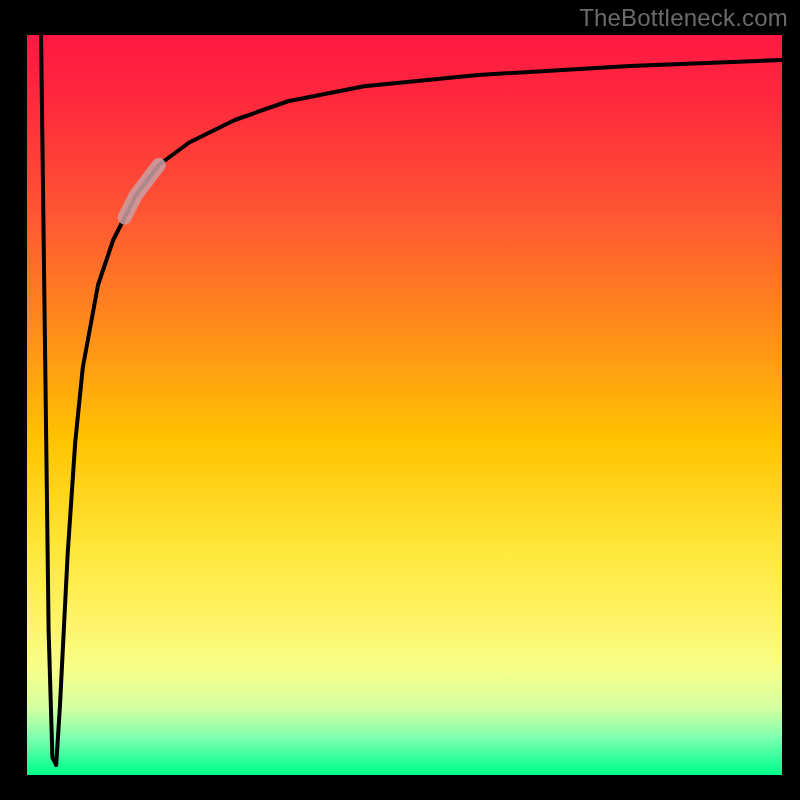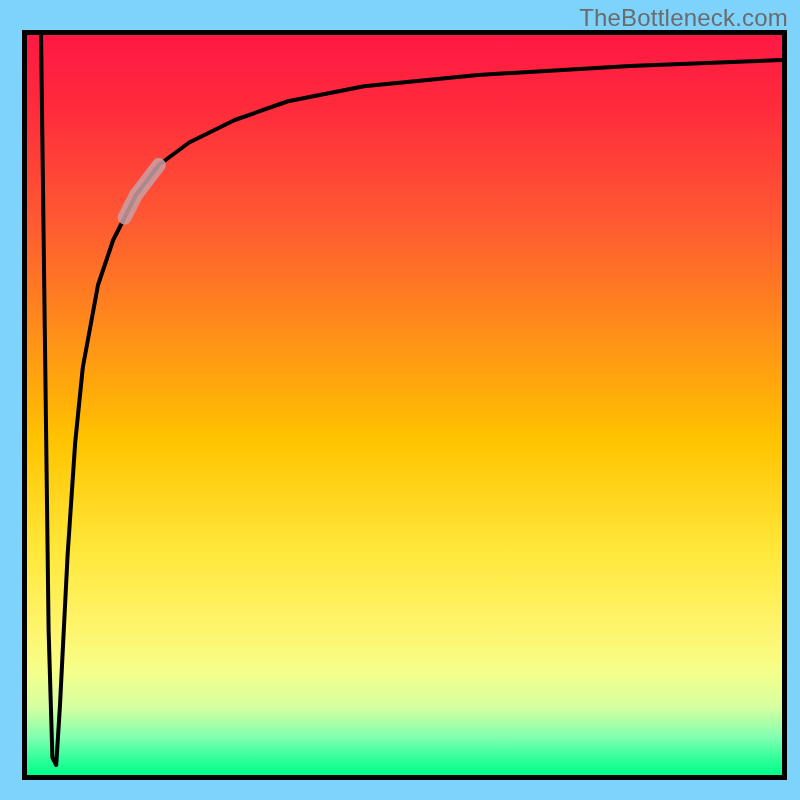--- a/index.html
+++ b/index.html
@@ -1,21 +1,21 @@
 <!DOCTYPE html>
 <html><head>
 <meta charset="utf-8">
 <style>
   * { margin: 0; padding: 0; box-sizing: border-box; }
   html, body { width: 800px; height: 800px; overflow: hidden; background: #fff; }
   .container {
     position: relative;
     width: 800px;
     height: 800px;
-    background: #7dd3fc;
+    background: #000000;
   }
   .watermark {
     position: absolute;
     top: 4px;
     right: 12px;
     font-family: Arial, Helvetica, sans-serif;
     font-size: 24px;
     color: #6b6b6b;
     letter-spacing: 0.2px;
   }

